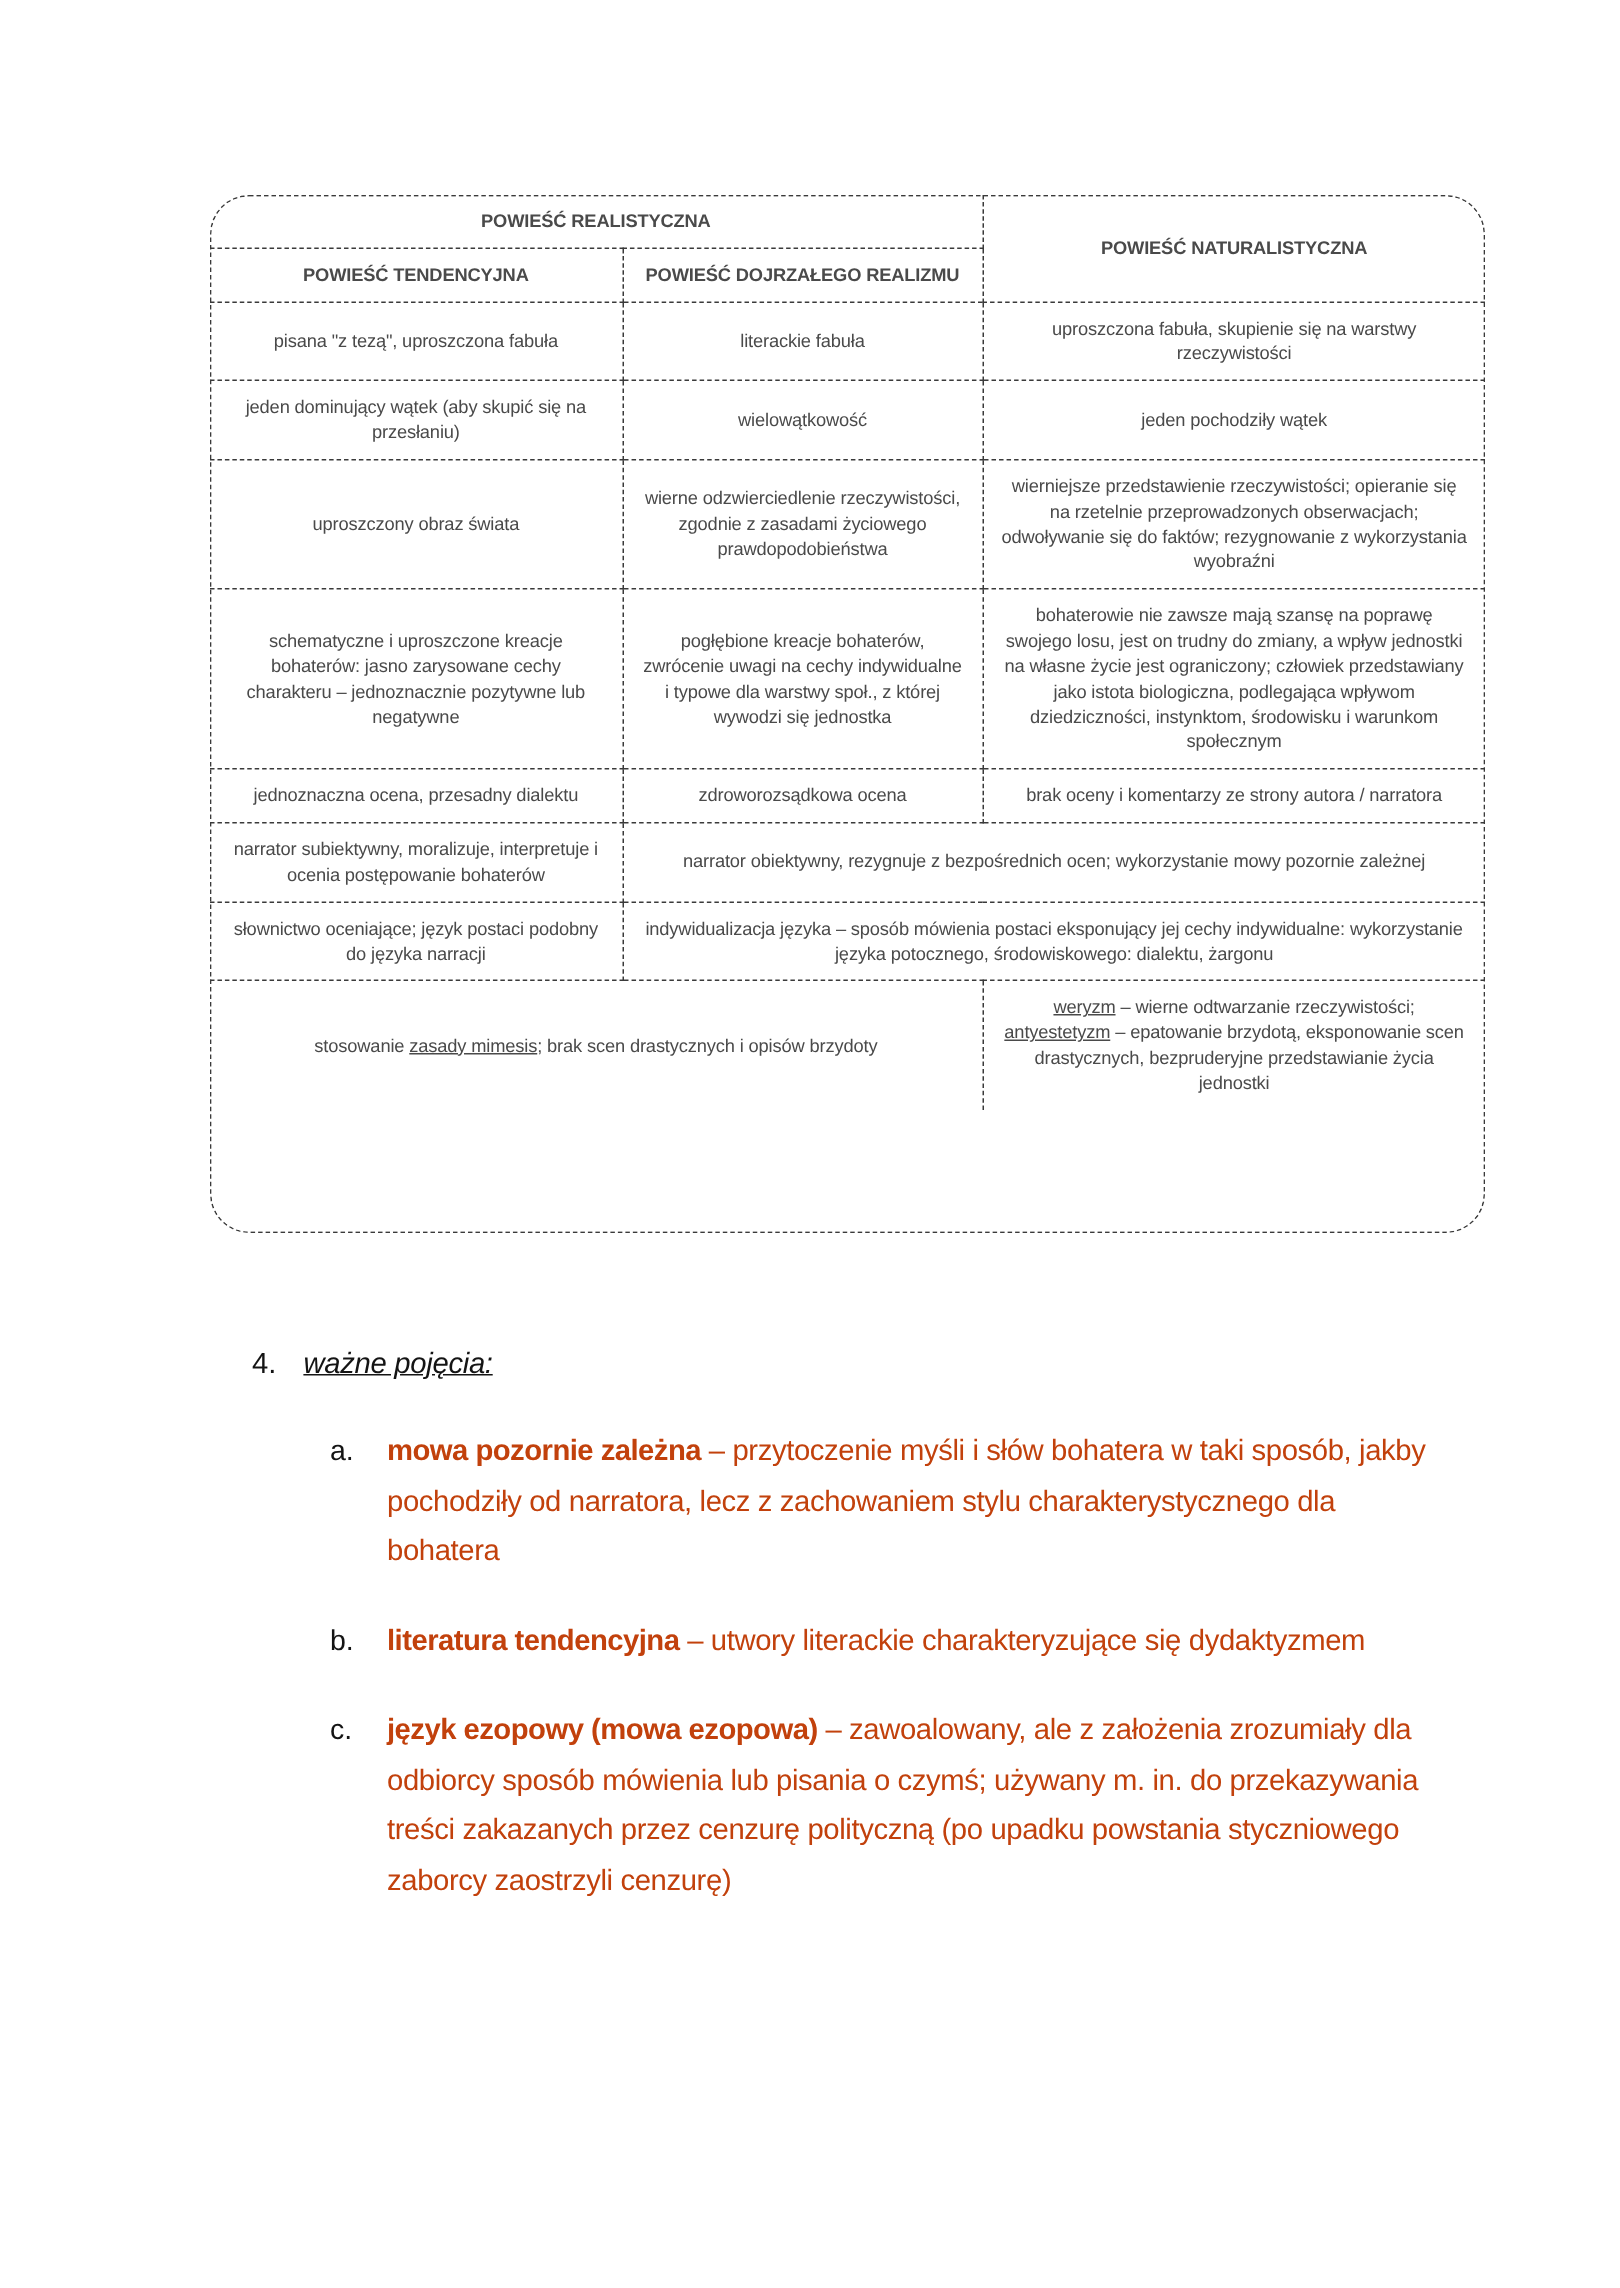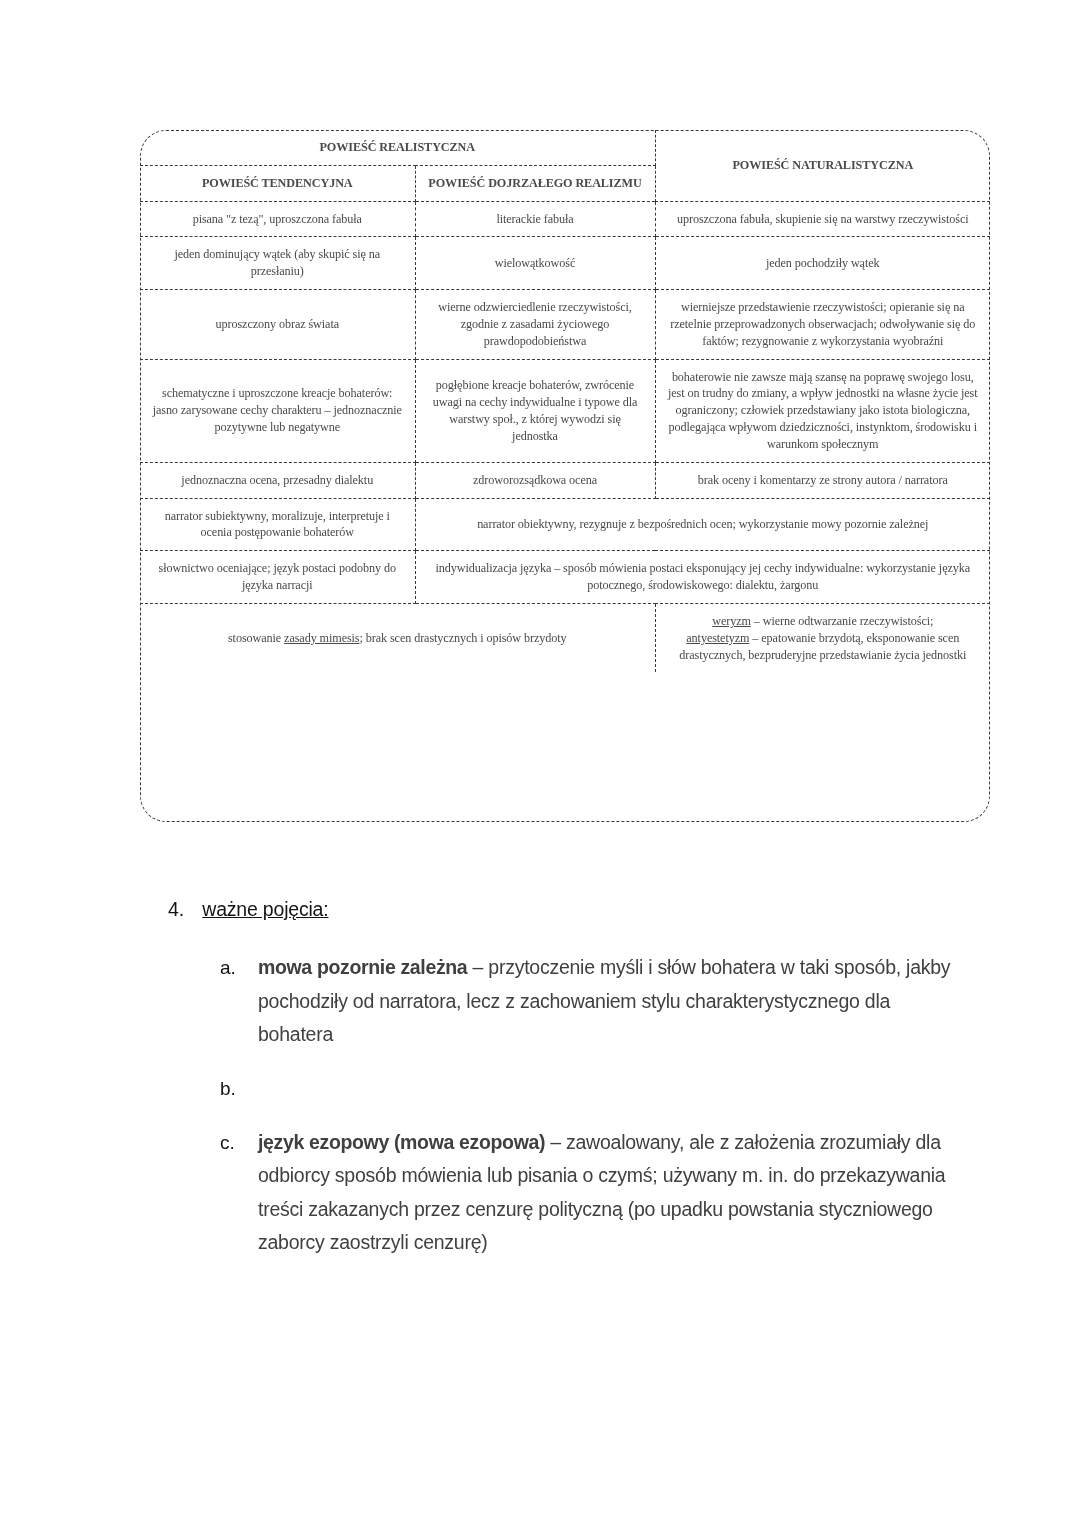--- a/index.html
+++ b/index.html
@@ -45,21 +45,20 @@
     text-align: center;
     vertical-align: middle;
     color: #4a4a4a;
     font-size: 12.2px;
     line-height: 1.38;
     letter-spacing: -0.1px;
   }
   
   .cmp-table {
     position: relative;
-    font-family: Liberation Serif, serif;
   }
   .frame {
     position: absolute;
     left: 140px;
     top: 130px;
     width: 850px;
     height: 692px;
     border: 1.6px dashed #3a3a3a;
     border-radius: 26px;
     pointer-events: none;
@@ -111,38 +110,38 @@
   }
   .notes-heading {
     display: flex;
     gap: 18px;
     align-items: baseline;
     font-size: 19.5px;
     color: #141414;
     margin-bottom: 30px;
   }
   .notes-heading .num { font-size: 19.5px; }
-  .notes-heading .txt { text-decoration: underline; letter-spacing: -0.2px; }
+  .notes-heading .txt { text-decoration: underline; letter-spacing: -0.2px; font-style: italic; }
 
   .note-item {
     display: flex;
     gap: 16px;
     align-items: baseline;
     margin: 0 0 26px 52px;
   }
   .note-item .marker {
     font-size: 19px;
     color: #141414;
     width: 22px;
     flex: 0 0 22px;
   }
   .note-item .body {
     font-size: 19.5px;
     line-height: 1.72;
-    color: #404040;
+    color: #c2410c;
     letter-spacing: -0.25px;
     max-width: 700px;
   }
   .note-item .body b {
     font-weight: bold;
     letter-spacing: -0.35px;
   }
 </style>
 </head>
 <body>
@@ -224,20 +223,21 @@
       <span class="txt">ważne pojęcia:</span>
     </div>
 
     <div class="note-item">
       <span class="marker">a.</span>
       <span class="body"><b>mowa pozornie zależna</b><span> – przytoczenie myśli i słów bohatera w taki sposób, jakby pochodziły od narratora, lecz z zachowaniem stylu charakterystycznego dla bohatera</span></span>
     </div>
 
     <div class="note-item">
       <span class="marker">b.</span>
+      <span class="body"><b>literatura tendencyjna</b><span> – utwory literackie charakteryzujące się dydaktyzmem</span></span>
     </div>
 
     <div class="note-item">
       <span class="marker">c.</span>
       <span class="body"><b>język ezopowy (mowa ezopowa)</b><span> – zawoalowany, ale z założenia zrozumiały dla odbiorcy sposób mówienia lub pisania o czymś; używany m. in. do przekazywania treści zakazanych przez cenzurę polityczną (po upadku powstania styczniowego zaborcy zaostrzyli cenzurę)</span></span>
     </div>
   </div>
 
 </div>
 

